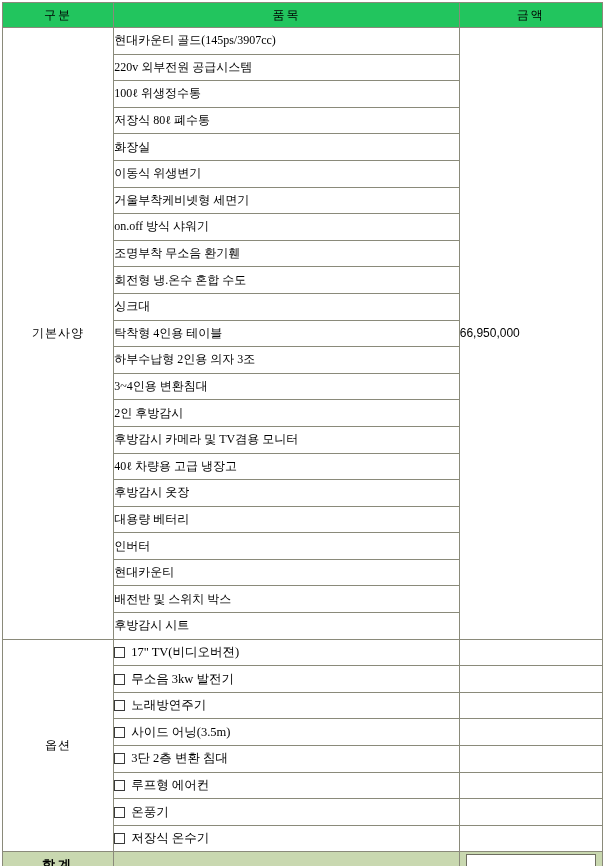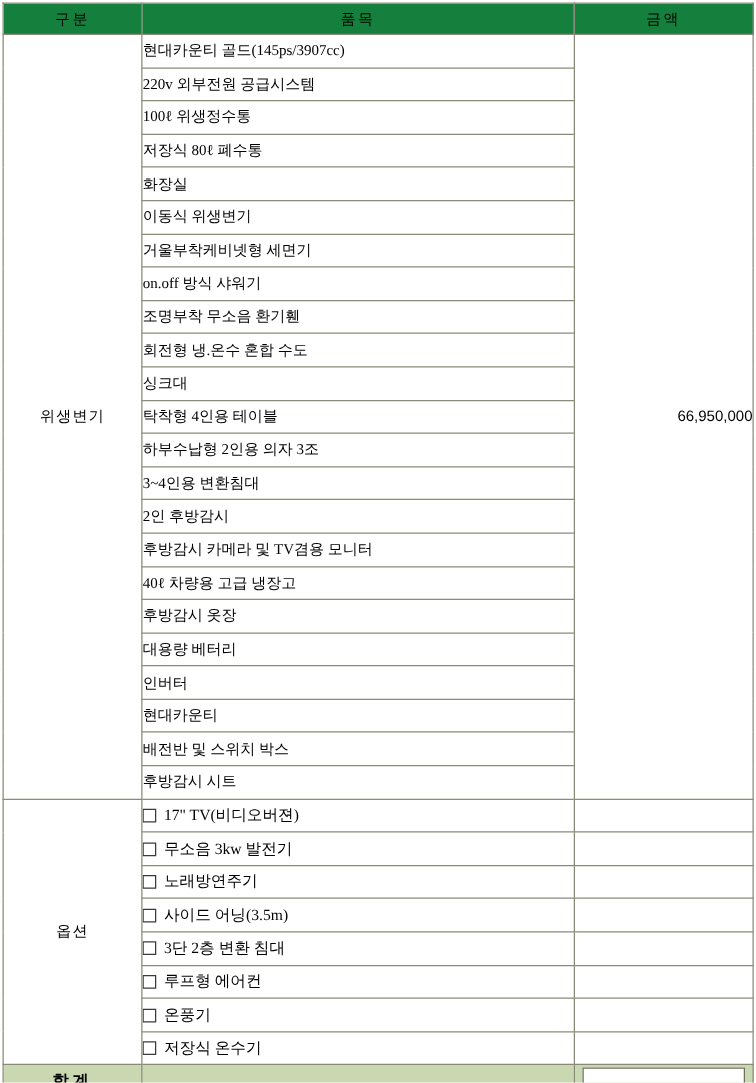--- a/index.html
+++ b/index.html
@@ -31,21 +31,21 @@
     padding: 0;
     vertical-align: middle;
   }
   
   col.c-gubun { width: 111px; }
   col.c-item  { width: 345px; }
   col.c-amt   { width: 143px; }
 
   
   .hdr td {
-    background: #15803d;
+    background: #22c55e;
     height: 24px;
     text-align: center;
     font-weight: bold;
     font-size: 13px;
     letter-spacing: 2px;
     border: 1px solid #7d7a6a;
   }
   
   .item-cell {
     height: 25.6px;
@@ -54,21 +54,21 @@
     white-space: nowrap;
     overflow: hidden;
     font-family: Liberation Serif, serif;
   }
   .gubun-cell {
     text-align: center;
     font-size: 12.5px;
     letter-spacing: 1px;
   }
   .amt-cell {
-    text-align: right;
+    text-align: left;
     padding-right: 8px;
     font-size: 12.5px;
   }
   .amt-blank { }
 
   
   .cb {
     display: inline-block;
     width: 9px;
     height: 9px;
@@ -120,21 +120,21 @@
       <col class="c-amt">
     </colgroup>
     <tbody>
       <tr class="hdr">
         <td>구분</td>
         <td>품목</td>
         <td>금액</td>
       </tr>
 
       <tr>
-        <td class="gubun-cell" rowspan="23">위생변기</td>
+        <td class="gubun-cell" rowspan="23">기본사양</td>
         <td class="item-cell">현대카운티 골드(145ps/3907cc)</td>
         <td class="amt-cell" rowspan="23">66,950,000</td>
       </tr>
       <tr>
           <td class="item-cell">220v 외부전원 공급시스템</td>
         </tr>
       <tr>
           <td class="item-cell">100ℓ 위생정수통</td>
         </tr>
       <tr>

